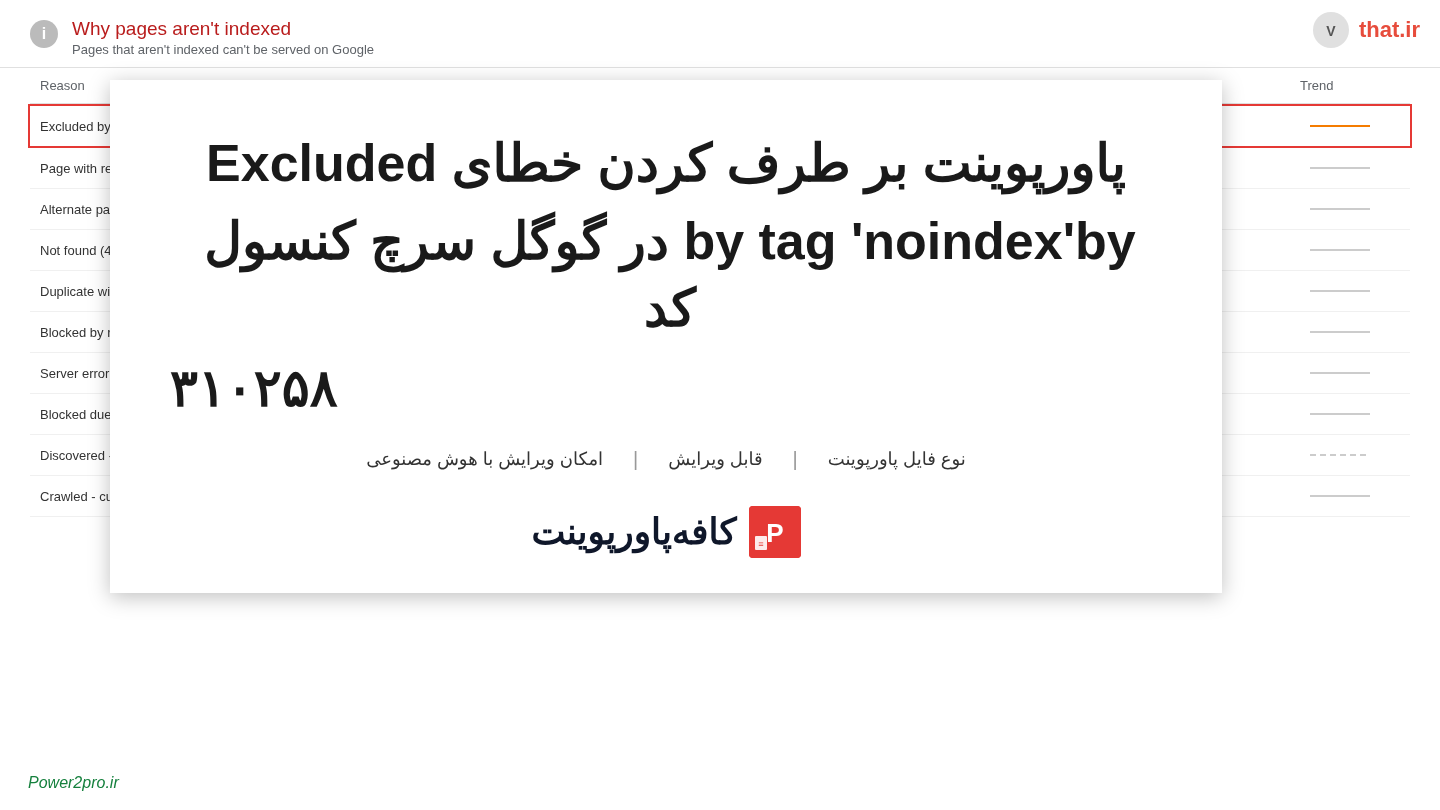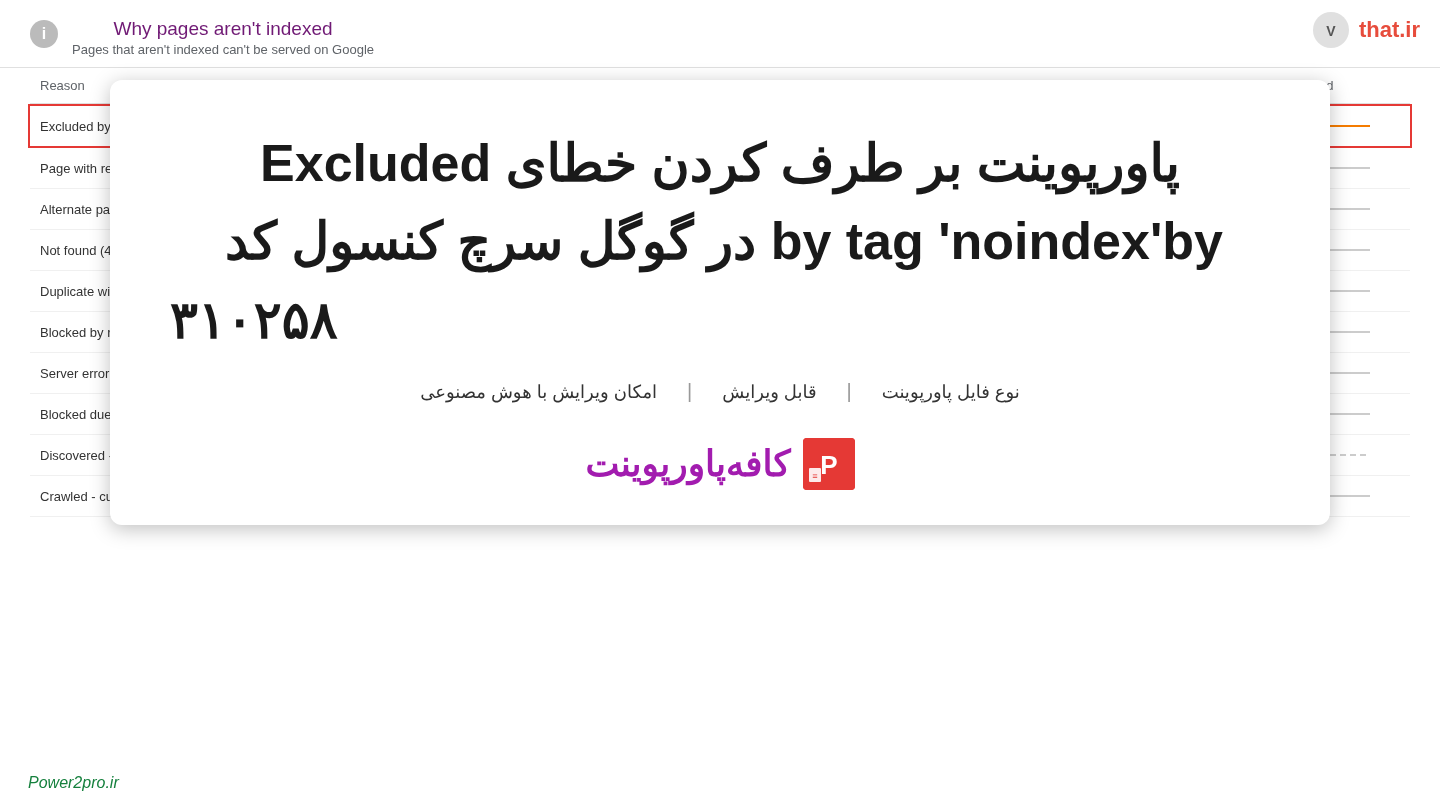--- a/index.html
+++ b/index.html
@@ -35,22 +35,21 @@
       color: #fff;
       display: flex; align-items: center; justify-content: center;
       font-size: 16px; font-weight: bold;
       flex-shrink: 0;
       margin-top: 2px;
     }
 
     .header-text h2 {
       font-size: 19px;
       font-weight: 500;
-      color: #701a75;
-      text-align: center;
+      color: #b91c1c;
     }
     .header-text p {
       font-size: 13px;
       color: #5f6368;
       margin-top: 2px;
     }
 
     
     .ivsi-logo {
       position: absolute;
@@ -136,23 +135,23 @@
     }
     .trend-line-orange {
       background: #f57c00;
     }
 
     
     .overlay-card {
       position: absolute;
       top: 80px;
       left: 110px;
-      width: 1220px;
+      width: 1112px;
       background: #fff;
-      border-radius: 12px;
+      border-radius: 0;
       box-shadow: 0 4px 20px rgba(0,0,0,0.25);
       padding: 0;
       z-index: 10;
       overflow: hidden;
     }
 
     .overlay-title {
       font-size: 52px;
       font-weight: 900;
       color: #1a1a1a;
@@ -215,21 +214,21 @@
       background: #e53935;
       border-radius: 4px;
       display: flex; align-items: center; justify-content: center;
       font-size: 24px; font-weight: bold; color: white;
       position: relative;
     }
 
     .brand-name {
       font-size: 36px;
       font-weight: bold;
-      color: #a21caf;
+      color: #0f172a;
       font-family: 'Tahoma', Arial, sans-serif;
       direction: rtl;
     }
 
     
     .watermark {
       position: absolute;
       bottom: 18px;
       left: 28px;
       font-size: 16px;

